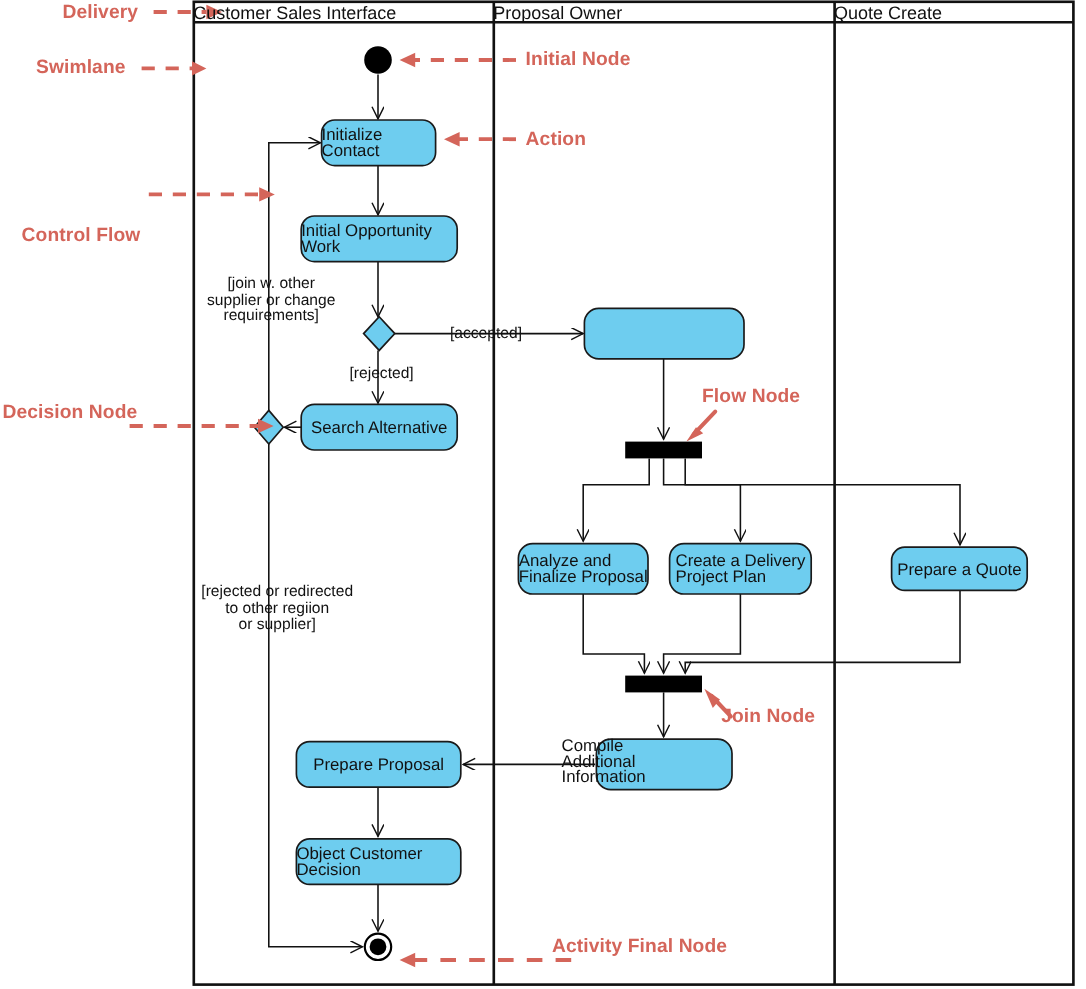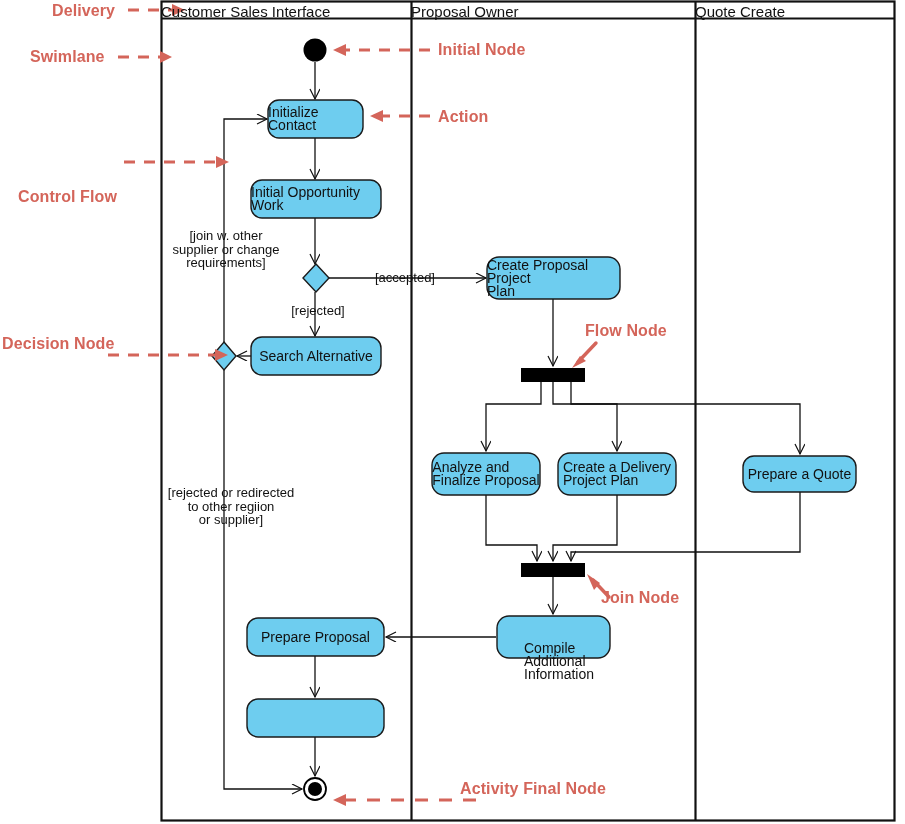--- a/index.html
+++ b/index.html
@@ -173,30 +173,29 @@
     </g>
   </svg>
 
   <div class="lane-title" style="left:161px;top:3px;width:250px;">Customer Sales Interface</div>
   <div class="lane-title" style="left:411px;top:3px;width:284px;">Proposal Owner</div>
   <div class="lane-title" style="left:695px;top:3px;width:199px;">Quote Create</div>
 
   <div class="node-label" style="left:268px;top:100px;width:95px;height:38px;">Initialize Contact</div>
   <div class="node-label" style="left:251px;top:180px;width:130px;height:38px;">Initial Opportunity Work</div>
   <div class="node-label" style="left:251px;top:337px;width:130px;height:38px;">Search Alternative</div>
-  <div class="node-label" style="left:487px;top:257px;width:133px;height:42px;">Create Proposal Project
-Plan</div>
   <div class="node-label" style="left:432px;top:453px;width:108px;height:42px;">Analyze and
 Finalize Proposal</div>
   <div class="node-label" style="left:558px;top:453px;width:118px;height:42px;">Create a Delivery
 Project Plan</div>
   <div class="node-label" style="left:743px;top:456px;width:113px;height:36px;border-radius:11px;">Prepare a Quote</div>
-  <div class="node-label" style="left:524px;top:616px;width:113px;height:36px;margin-top:27px;">Compile Additional
+  <div class="node-label" style="left:468px;top:616px;width:113px;height:36px;">Compile Additional
 Information</div>
   <div class="node-label" style="left:247px;top:618px;width:137px;height:38px;">Prepare Proposal</div>
+  <div class="node-label" style="left:247px;top:699px;width:137px;height:38px;">Object Customer Decision</div>
 
   <div class="guard" style="left:172px;top:229px;width:108px;">[join w. other
 supplier or change
 requirements]</div>
   <div class="guard" style="left:375px;top:271px;width:60px;">[accepted]</div>
   <div class="guard" style="left:288px;top:304px;width:60px;">[rejected]</div>
   <div class="guard" style="left:164px;top:486px;width:134px;">[rejected or redirected
 to other regiion
 or supplier]</div>
 

